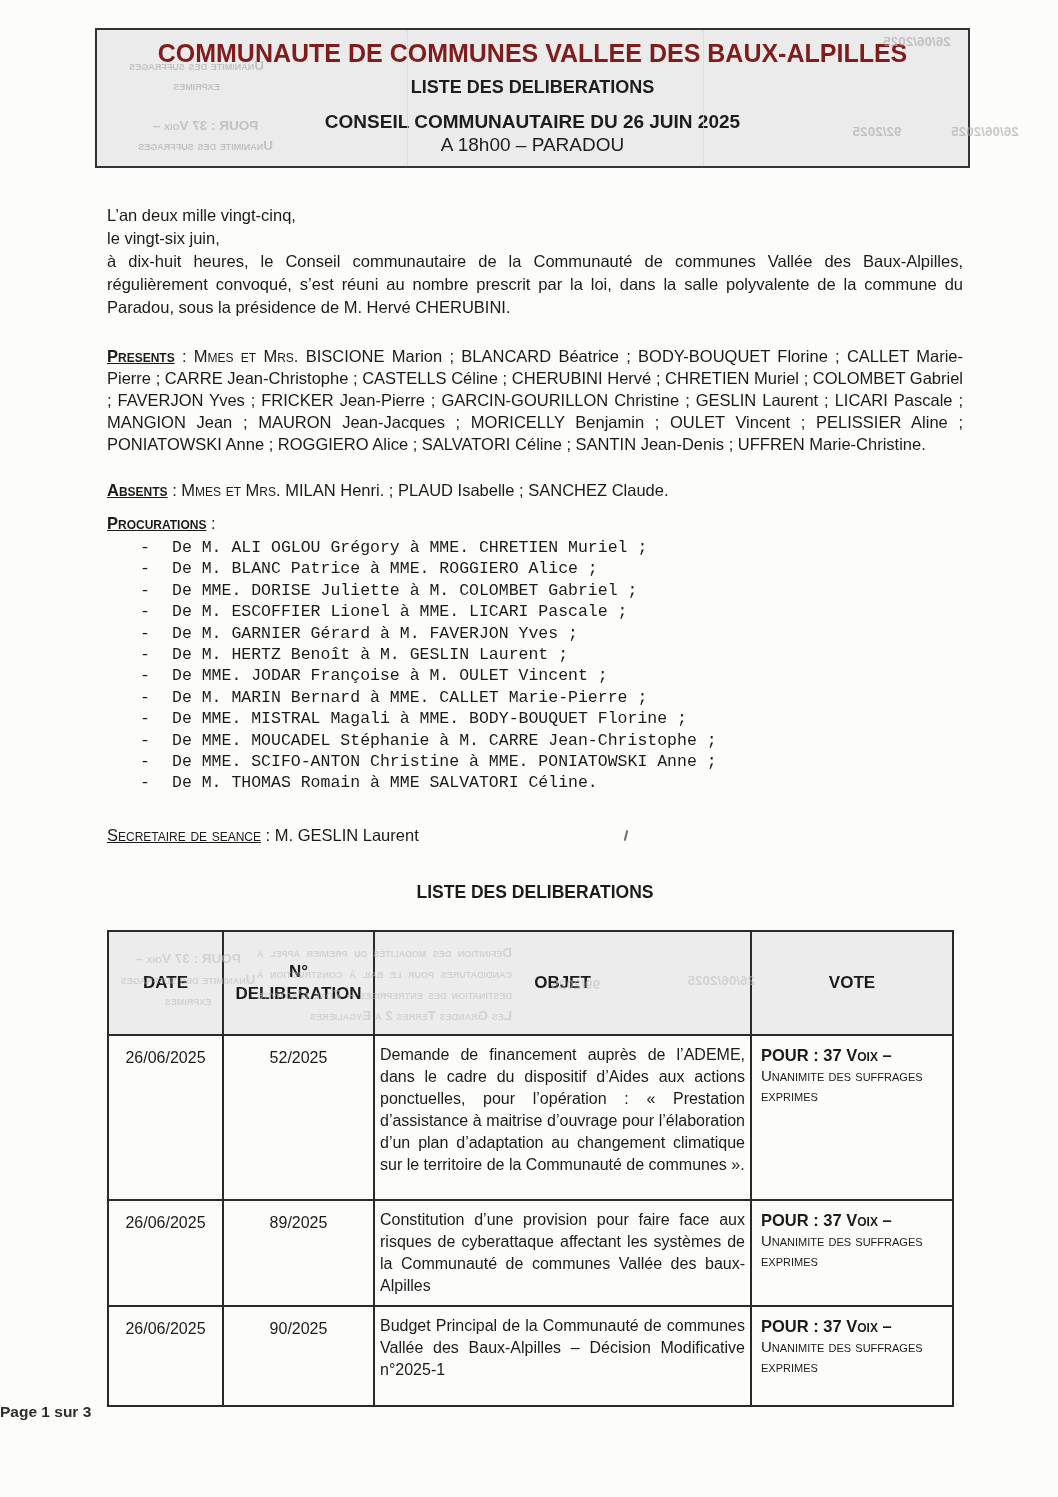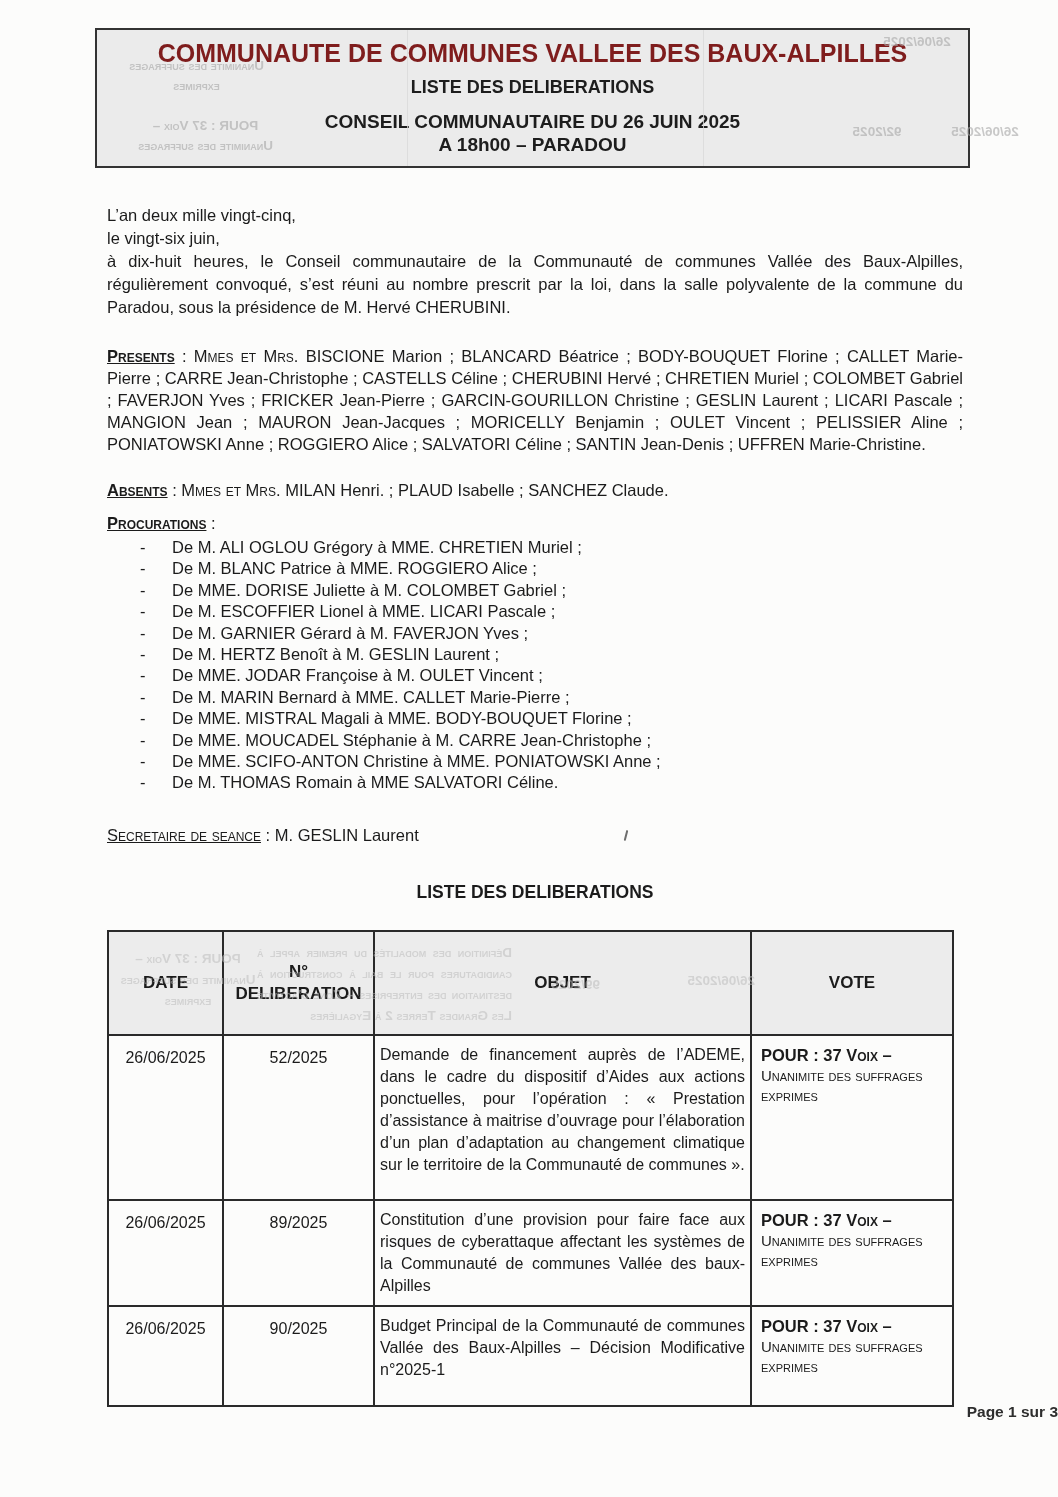--- a/index.html
+++ b/index.html
@@ -11,32 +11,32 @@
   }
   
   .header-box {
     position:relative; margin:28px 88px 0 95px;
     border:2px solid #333333; background:#ebebeb;
     text-align:center; padding:8px 8px 10px 8px;
   }
   .hb-title   { font-size:25px; font-weight:bold; line-height:30px; color:#7f1d1d; }
   .hb-subtitle{ font-size:18px; font-weight:bold; line-height:22px; margin-top:8px; color:#1d1d1d; }
   .hb-line3   { font-size:19px; font-weight:bold; line-height:23px; margin-top:12px; color:#1d1d1d; }
-  .hb-line4   { font-size:19px; font-weight:bold; line-height:23px; color:#1d1d1d; }
+  .hb-line4   { font-size:19px; font-weight:normal; line-height:23px; color:#1d1d1d; }
   
   .content { margin:0 95px 0 107px; font-size:16.5px; line-height:23px; }
   .intro { margin-top:36px; }
   .intro .wrapline { text-align:justify; }
   .roll { margin-top:26px; text-align:justify; line-height:22px; }
   .label { font-variant:small-caps; font-weight:bold; text-decoration:underline; }
   .label-light { font-variant:small-caps; text-decoration:underline; }
   .sc { font-variant:small-caps; }
   .absents-p { margin-top:24px; }
   .proc-head { margin-top:11px; }
-  .proc-list { list-style:none; margin-top:2px; }
+  .proc-list { list-style:none; margin-top:2px;font-family:Liberation Mono, monospace; }
   .proc-list li { position:relative; padding-left:65px; line-height:21.4px; }
   .proc-list li::before { content:"-"; position:absolute; left:33px; }
   .secretaire-p { margin-top:30px; }
   .delib-heading { margin-top:34px; text-align:center; font-size:17.5px; font-weight:bold; }
   
   .table-wrap { position:relative; margin-top:26px; }
   table { border-collapse:collapse; table-layout:fixed; width:845px; }
   th, td { border:2px solid #2a2a2a; }
   thead th {
     background:#ececec; font-size:17px; font-weight:bold; text-align:center;
@@ -47,21 +47,21 @@
   .c-objet { text-align:justify; padding:8px 5px; line-height:22px; }
   .c-vote { padding:8px 9px; }
   .vote-main { font-weight:bold; font-variant:small-caps; font-size:16.5px; line-height:22px; }
   .vote-sub  { font-variant:small-caps; font-size:15px; line-height:20px; }
   tbody tr:nth-child(1) { height:165px; }
   tbody tr:nth-child(2) { height:104px; }
   tbody tr:nth-child(3) { height:100px; }
   
   .page-footer {
     position:absolute; left:0; top:1403px; width:100%;
-    text-align:right; font-size:15.5px; font-weight:600; color:#2e2e2e;
+    text-align:left; font-size:15.5px; font-weight:600; color:#2e2e2e;
   }
   
   .bleed {
     position:absolute; transform:scaleX(-1);
     font-variant:small-caps; font-weight:bold; white-space:pre-line;
     color:#a9a9a9; pointer-events:none;
   }
   .bleed-hb { font-size:13.5px; line-height:20px; opacity:.62; }
   .bleed-th { font-size:13.5px; line-height:21px; color:#bdbdbd; opacity:.55; }
   .bleed-line { position:absolute; width:1px; background:#d9d9d9; opacity:.8; pointer-events:none; }

